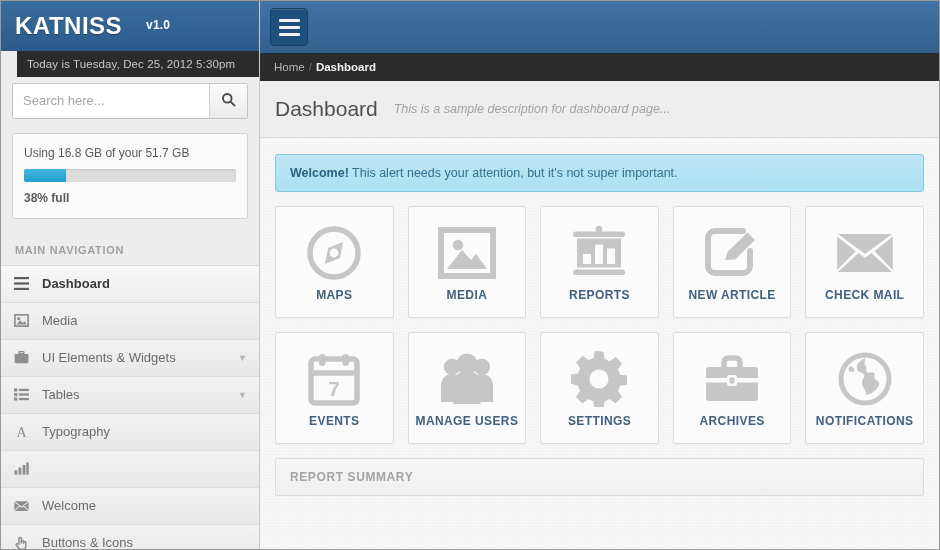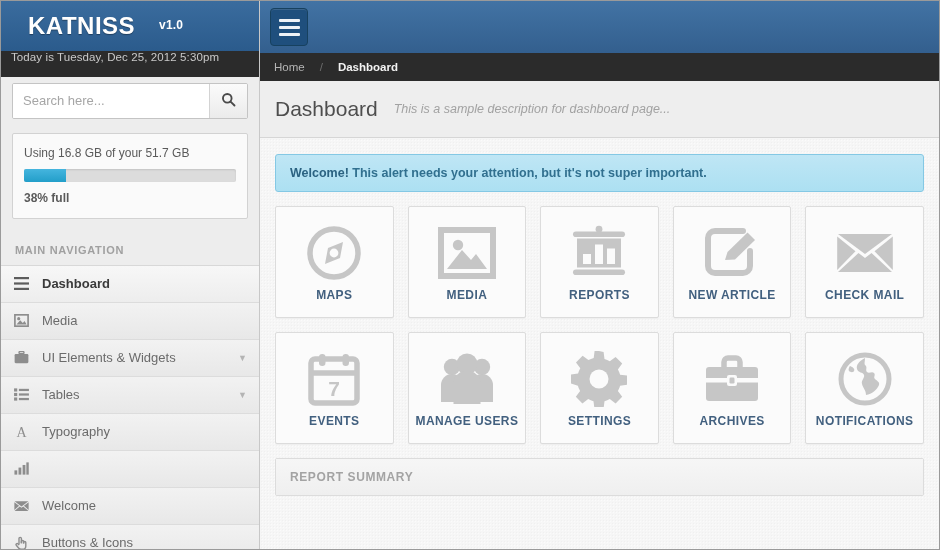--- a/index.html
+++ b/index.html
@@ -28,21 +28,21 @@
     border-right: 1px solid #c8c8c8;
     position: relative;
     z-index: 5;
   }
   .brand {
     height: 52px;
     background: #2d5f91;
     background: linear-gradient(180deg,#3a6c9e 0%, #2b5b8c 100%);
     display: flex;
     align-items: center;
-    padding-left: 27px;
+    padding-left: 14px;
     color: #ffffff;
   }
   .brand-name {
     font-size: 24px;
     font-weight: bold;
     letter-spacing: 0.5px;
     line-height: 1;
     text-shadow: 0 1px 1px rgba(0,0,0,.35);
   }
   .brand-version {
@@ -51,23 +51,24 @@
     margin-left: 24px;
     letter-spacing: 0.2px;
     padding-bottom: 1px;
   }
   .datebar {
     height: 27px;
     background: #2b2b2b;
     color: #c9c9c9;
     font-size: 11.5px;
     display: flex;
-    align-items: flex-start;
+    align-items: center;
     padding-left: 10px;
     letter-spacing: 0.1px;
+    margin-left: 16px;
   }
   .search-zone {
     padding: 6px 11px 12px 11px;
     background: #ededed;
   }
   .search-wrap {
     display: flex;
     height: 36px;
     border: 1px solid #c4c4c4;
     background: #ffffff;
@@ -184,21 +185,21 @@
   }
   .menu-toggle span { display:block; width: 21px; height: 3px; background: #eef2f6; border-radius: 1px; }
 
   .breadcrumb {
     height: 28px;
     background: #2b2b2b;
     display: flex;
     align-items: center;
     padding-left: 14px;
     font-size: 11.5px;
-    gap: 15px;
+    gap: 4px;
   }
   .crumb-link { color: #b5b5b5; cursor: pointer; }
   .crumb-sep { color: #6e6e6e; }
   .crumb-current { color: #f2f2f2; font-weight: bold; }
 
   .page-head {
     height: 57px;
     background: #eeeeee;
     border-bottom: 1px solid #d6d6d6;
     display: flex;
@@ -222,21 +223,20 @@
   }
   .alert {
     background: #b3e0f2;
     background: linear-gradient(180deg,#bfe6f5 0%,#ace0f2 100%);
     border: 1px solid #84c8e4;
     border-radius: 3px;
     padding: 11px 14px;
     font-size: 12.5px;
     color: #31708f;
     margin-bottom: 14px;
-    font-weight: bold;
   }
   .alert b { color: #2b6382; }
 
   .tiles {
     display: grid;
     grid-template-columns: repeat(5, 1fr);
     gap: 14px;
   }
   .tile {
     background: #fbfbfb;

